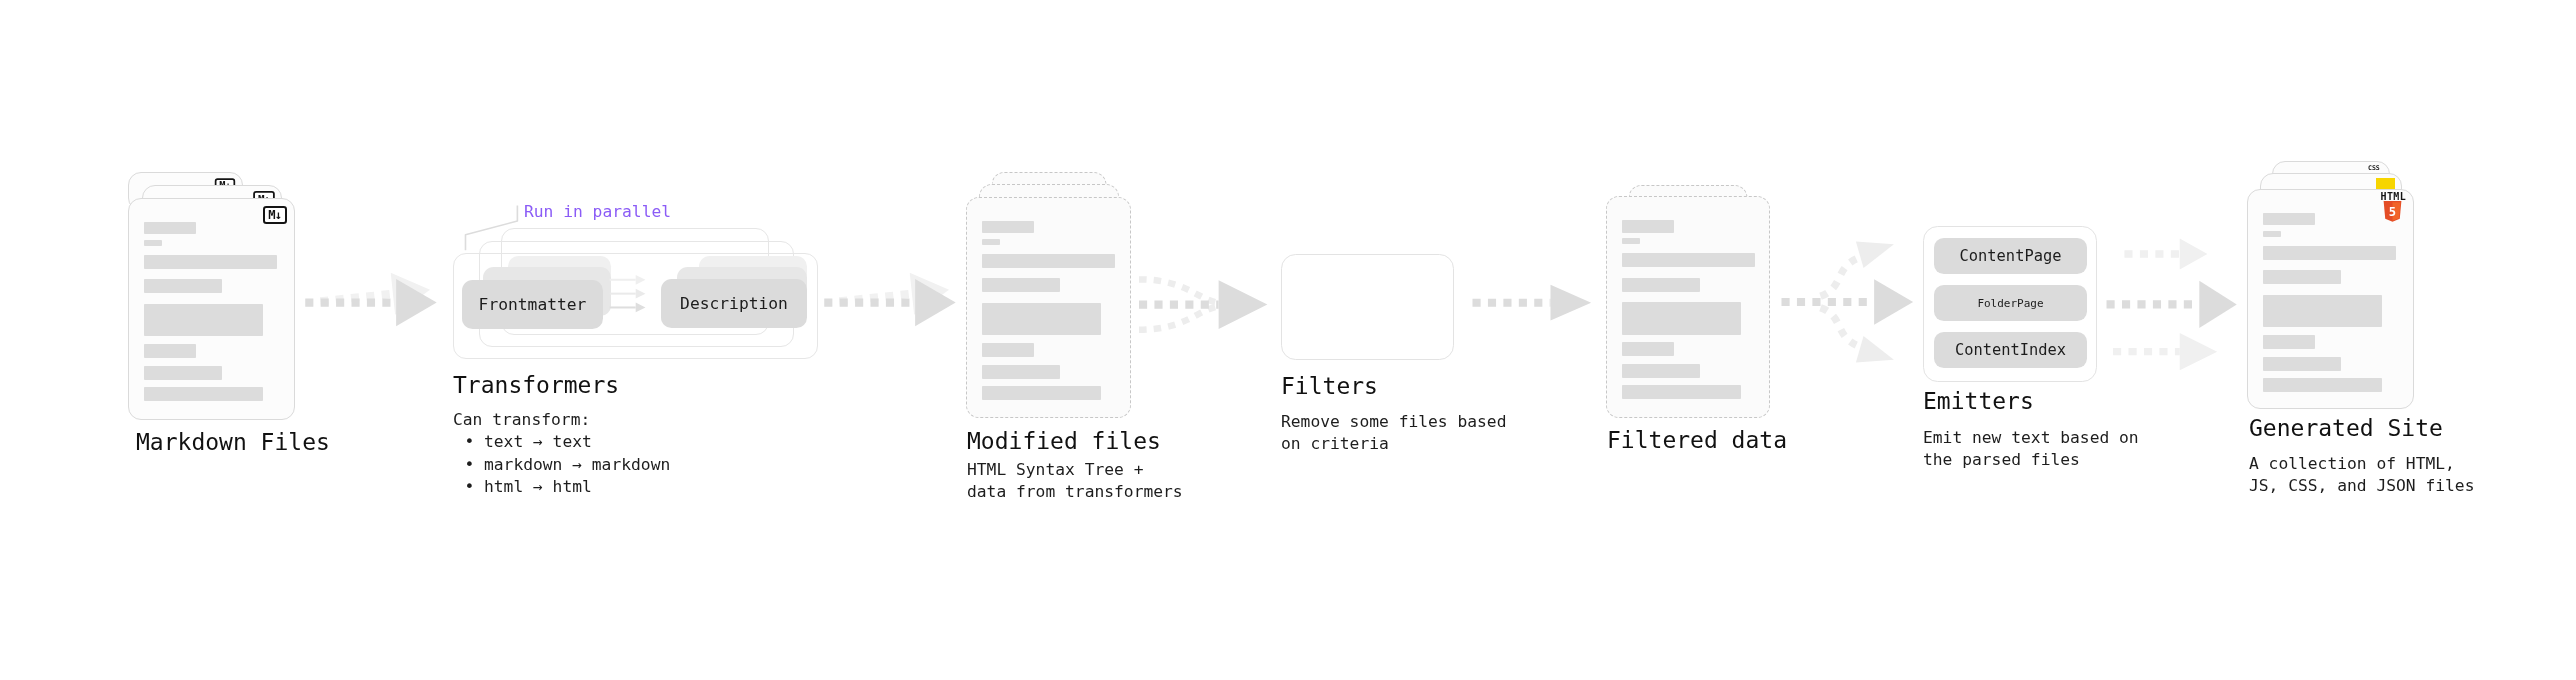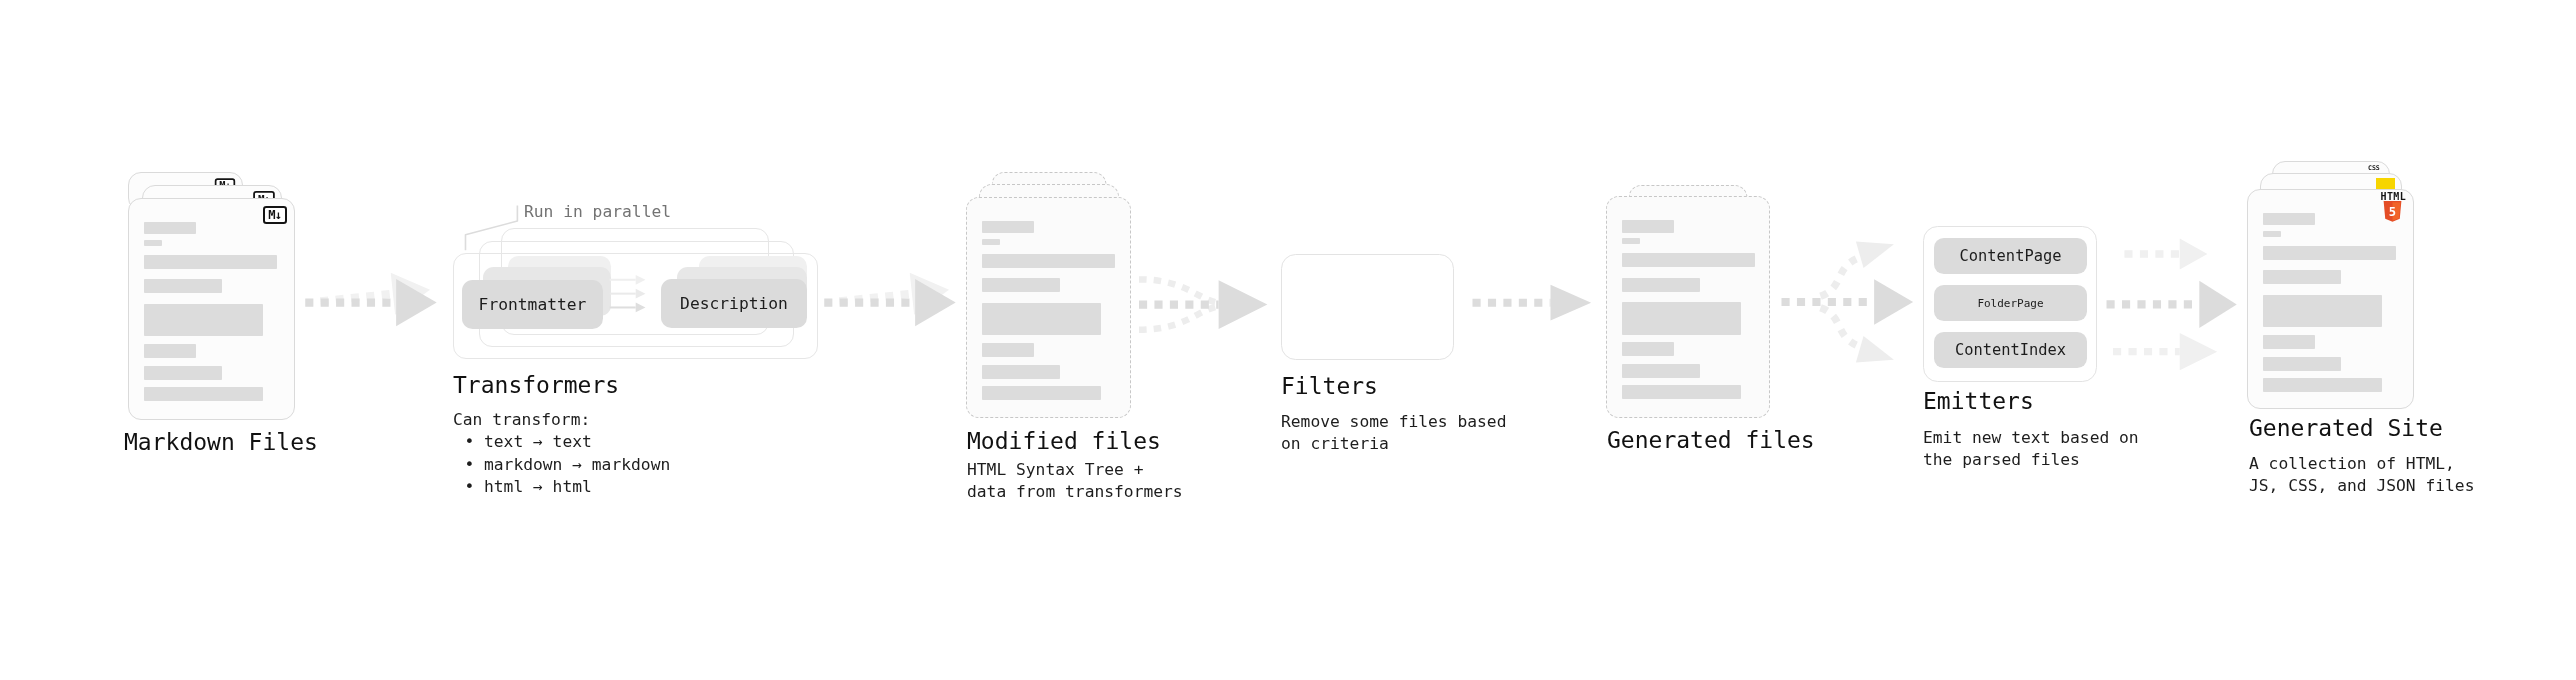--- a/index.html
+++ b/index.html
@@ -42,21 +42,21 @@
     font-size:16.3px;color:#1c1c1c;box-sizing:border-box;
   }
   .ghost{position:absolute;border-radius:10.6px;}
   .g2{background:#e7e7e7;}
   .g3{background:#f0f0f0;}
   .frame{position:absolute;border:1.6px solid #e6e6e6;border-radius:13px;box-sizing:border-box;background:transparent;}
   .panel{position:absolute;border:1.6px solid #e3e3e3;border-radius:14.6px;box-sizing:border-box;background:#ffffff;}
   
   .title{position:absolute;font-size:23px;line-height:28px;color:#111111;white-space:nowrap;}
   .caption{position:absolute;font-size:16.3px;line-height:22.3px;color:#1d1d1d;white-space:nowrap;}
-  .parallel-label{position:absolute;font-size:16.3px;color:#737373;white-space:nowrap;}
+  .parallel-label{position:absolute;font-size:16.3px;color:#8b5cf6;white-space:nowrap;}
 </style>
 </head>
 <body>
 
 <div class="canvas">
 
   <div class="abs" style="left:128px;top:172px;width:167px;height:248px;">
     <div class="card" style="top:0;width:115px;height:39px;">
       <span class="md-badge" style="right:4.9px;top:4.1px;transform:scale(.85);">M↓</span>
       <span class="back" style="position:absolute;"></span>
@@ -71,21 +71,21 @@
           <div class="bar b2"></div>
           <div class="bar b3"></div>
           <div class="bar b4"></div>
           <div class="bar b5"></div>
           <div class="bar b6"></div>
           <div class="bar b7"></div>
           <div class="bar b8"></div>
       </div>
     </div>
   </div>
-  <div class="title" style="left:124px;top:428px;">Markdown Files</div>
+  <div class="title" style="left:136px;top:428px;">Markdown Files</div>
 
   <svg class="abs" style="left:302px;top:249px;" width="142" height="91" viewBox="0 0 175 112">
     <g transform="rotate(-6 160 52)">
       <line x1="22" y1="50" x2="112" y2="50" stroke="#f1f1f1" stroke-width="10" stroke-dasharray="10 9"></line>
       <polygon points="112,24 158,50 112,76" fill="#f1f1f1"></polygon>
     </g>
     <line x1="4" y1="66" x2="116" y2="66" stroke="#dcdcdc" stroke-width="10" stroke-dasharray="10 9"></line>
     <polygon points="116,37 166,66 116,95" fill="#dcdcdc"></polygon>
   </svg>
 
@@ -181,21 +181,21 @@
           <div class="bar b2"></div>
           <div class="bar b3"></div>
           <div class="bar b4"></div>
           <div class="bar b5"></div>
           <div class="bar b6"></div>
           <div class="bar b7"></div>
           <div class="bar b8"></div>
       </div>
     </div>
   </div>
-  <div class="title" style="left:1607px;top:426px;">Generated files</div>
+  <div class="title" style="left:1607px;top:426px;">Filtered data</div>
 
   <svg class="abs" style="left:1775px;top:236px;" width="143" height="132" viewBox="0 0 176 162">
     <path d="M56,74 C84,64 74,40 100,28" fill="none" stroke="#ededed" stroke-width="9" stroke-dasharray="9 10"></path>
     <polygon points="104,6 148,22 104,40" fill="#ededed" transform="rotate(-16 104 22)"></polygon>
     <path d="M56,88 C84,98 74,122 100,134" fill="none" stroke="#ededed" stroke-width="9" stroke-dasharray="9 10"></path>
     <polygon points="104,122 148,140 104,156" fill="#ededed" transform="rotate(16 104 140)"></polygon>
     <line x1="8" y1="81" x2="122" y2="81" stroke="#dcdcdc" stroke-width="10" stroke-dasharray="10 9"></line>
     <polygon points="122,53 170,81 122,109" fill="#dcdcdc"></polygon>
   </svg>
 

